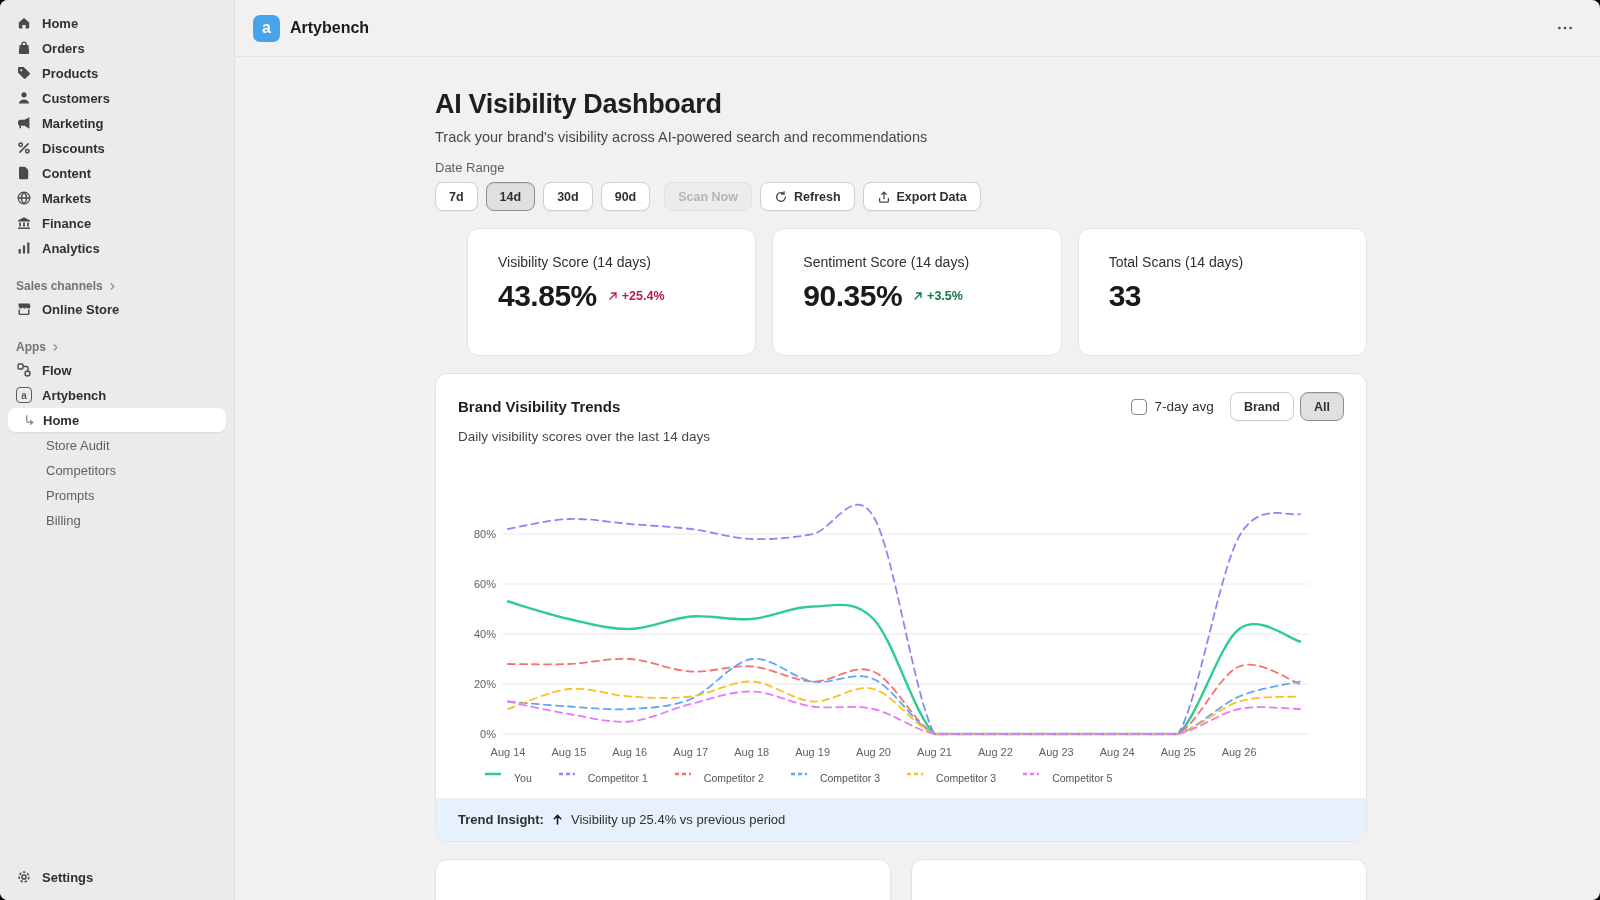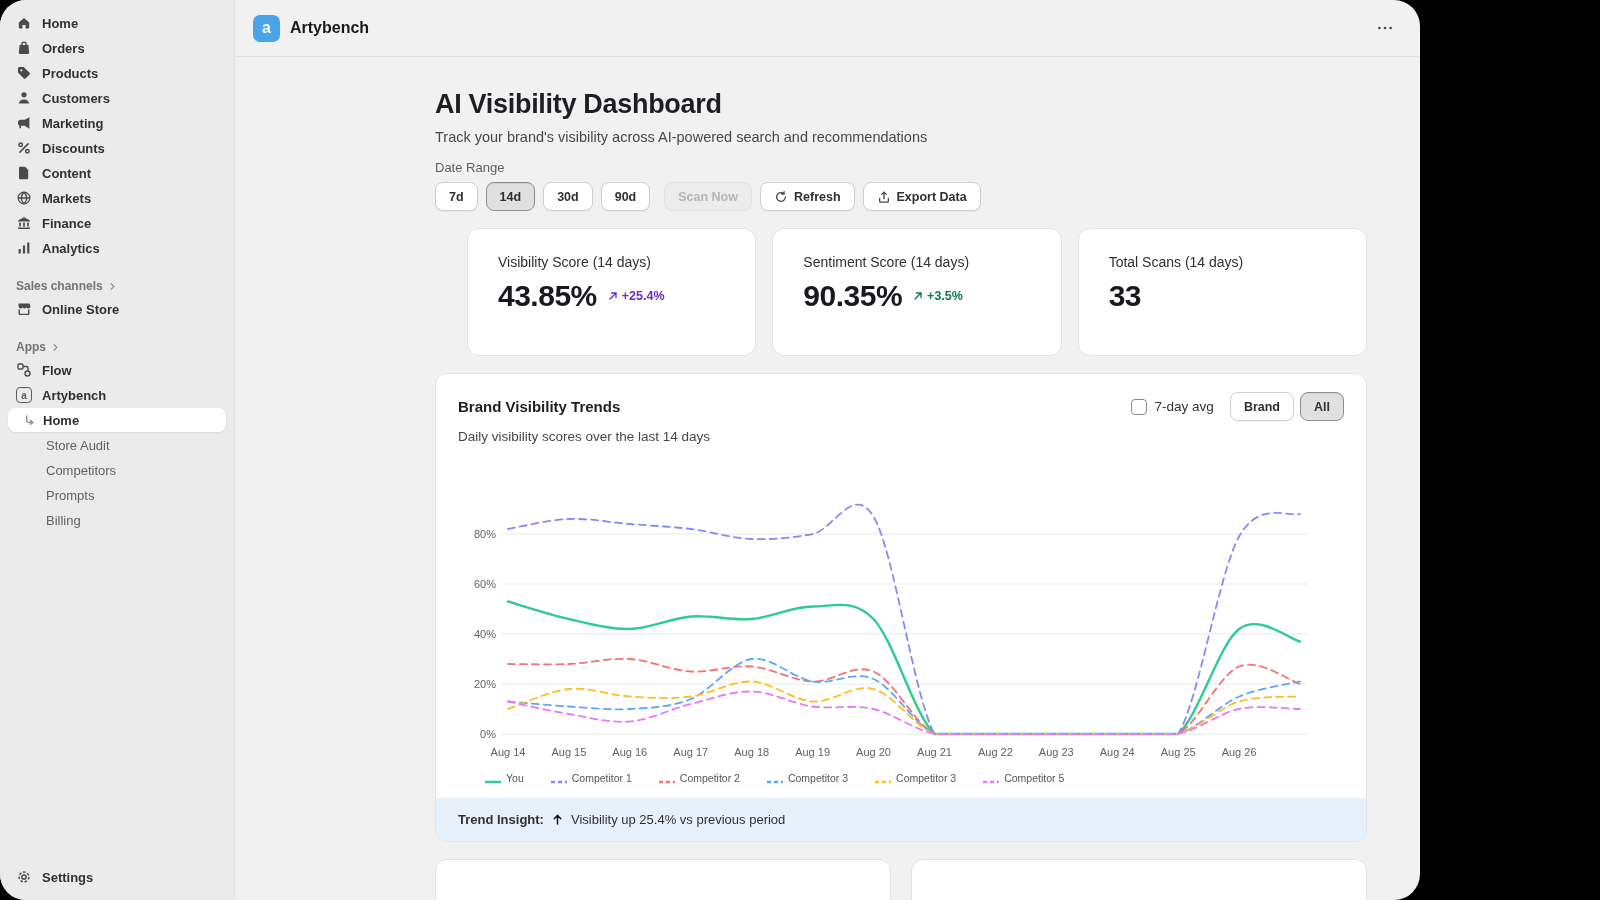--- a/index.html
+++ b/index.html
@@ -1,18 +1,18 @@
 <!DOCTYPE html>
 <html><head>
 <meta charset="utf-8">
 <style>
   * { box-sizing: border-box; }
   html,body{margin:0;padding:0;background:#000;}
   body{font-family:"Liberation Sans","DejaVu Sans",sans-serif;color:#303030;}
-  .window{width:1420px;height:900px;border-radius:26px;overflow:hidden;display:flex;background:#f1f1f1;}
+  .window{width:1600px;height:900px;border-radius:8px;overflow:hidden;display:flex;background:#f1f1f1;}
 
   
   .sidebar{width:235px;min-width:235px;background:#ebebeb;border-right:1px solid #e2e2e2;display:flex;flex-direction:column;padding:10px 0 0;}
   .nav-item{display:flex;align-items:center;gap:10px;margin:1px 8px;padding:4px 8px;border-radius:8px;font-size:13px;font-weight:600;color:#303030;cursor:pointer;}
   .nav-item .icon{width:16px;height:16px;color:#4a4a4a;flex:0 0 16px;}
   .icon svg{width:100%;height:100%;display:block;}
   .section{margin-top:16px;}
   .section-header{display:flex;align-items:center;gap:4px;margin:0 8px 2px;padding:2px 8px;font-size:12px;font-weight:600;color:#737373;cursor:pointer;}
   .section-header .chev{width:11px;height:11px;color:#8a8a8a;display:inline-block;}
   .chev svg{width:100%;height:100%;display:block;}
@@ -57,21 +57,21 @@
   .chart-card{margin-top:17px;background:#fff;border:1px solid #e3e3e3;border-radius:12px;overflow:hidden;}
   .chart-header{display:flex;align-items:center;justify-content:space-between;padding:18px 22px 0;}
   .chart-header h2{margin:0;font-size:15px;font-weight:700;color:#1c1e21;}
   .chart-controls{display:flex;align-items:center;gap:8px;}
   .checkbox{width:16px;height:16px;border:1.6px solid #8a8a8a;border-radius:4px;background:#fff;cursor:pointer;}
   .cb-label{font-size:13.5px;color:#303030;margin-right:8px;}
   .chart-subtitle{margin:8px 0 0;padding:0 22px;font-size:13.5px;color:#474747;}
   .chart-wrap{padding:14px 12px 0;}
   .tick{font-size:11px;fill:#616161;}
   .legend{display:flex;gap:26px;align-items:center;padding:2px 0 14px 48px;}
-  .legend-item{display:inline-flex;align-items:flex-end;gap:4px;font-size:10.5px;color:#555;}
+  .legend-item{display:inline-flex;align-items:flex-start;gap:12px;font-size:10.5px;color:#555;}
   .insight{display:flex;align-items:center;gap:7px;background:#e7f1fb;padding:14px 22px;font-size:13px;color:#303030;}
   .insight b{font-weight:700;}
   .insight .icon{width:13px;height:13px;color:#1a1a1a;display:inline-block;}
 
   .stub-row{display:flex;gap:20px;margin-top:17px;}
   .stub{flex:1;height:70px;background:#fff;border:1px solid #e3e3e3;border-radius:12px;}
 </style>
 </head>
 <body>
 
@@ -303,21 +303,21 @@
               </span>
             <span>Export Data</span>
           </button>
         </div>
 
         <div class="metrics" id="metricCards">
             <div class="metric-card">
               <div class="metric-title">Visibility Score (14 days)</div>
               <div class="metric-row">
                 <span class="metric-value">43.85%</span>
-                <span class="metric-delta" style="color: #6d28d9;">
+                <span class="metric-delta" style="color: #be185d;">
                   <span class="icon">
                     <svg viewBox="0 0 16 16">
                       <path d="M4 12 12 4M6 4h6v6" fill="none" stroke="currentColor" stroke-width="1.8" stroke-linecap="round"></path>
                     </svg>
                   </span>
                   <span>+25.4%</span>
                 </span>
               </div>
             </div>
             <div class="metric-card">

